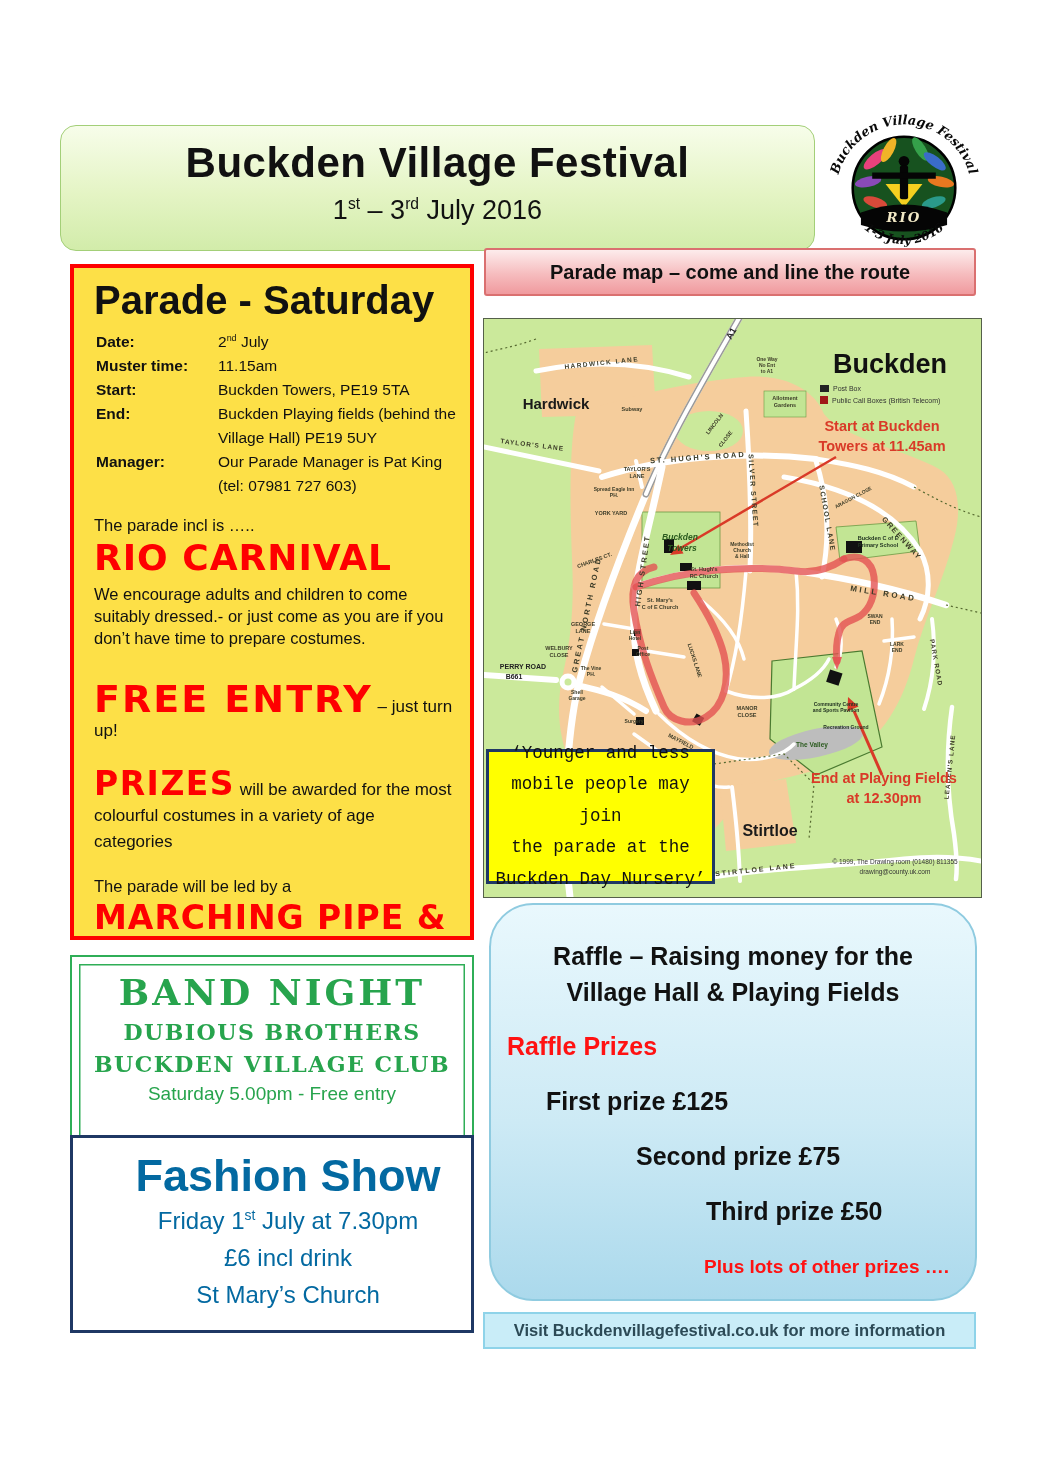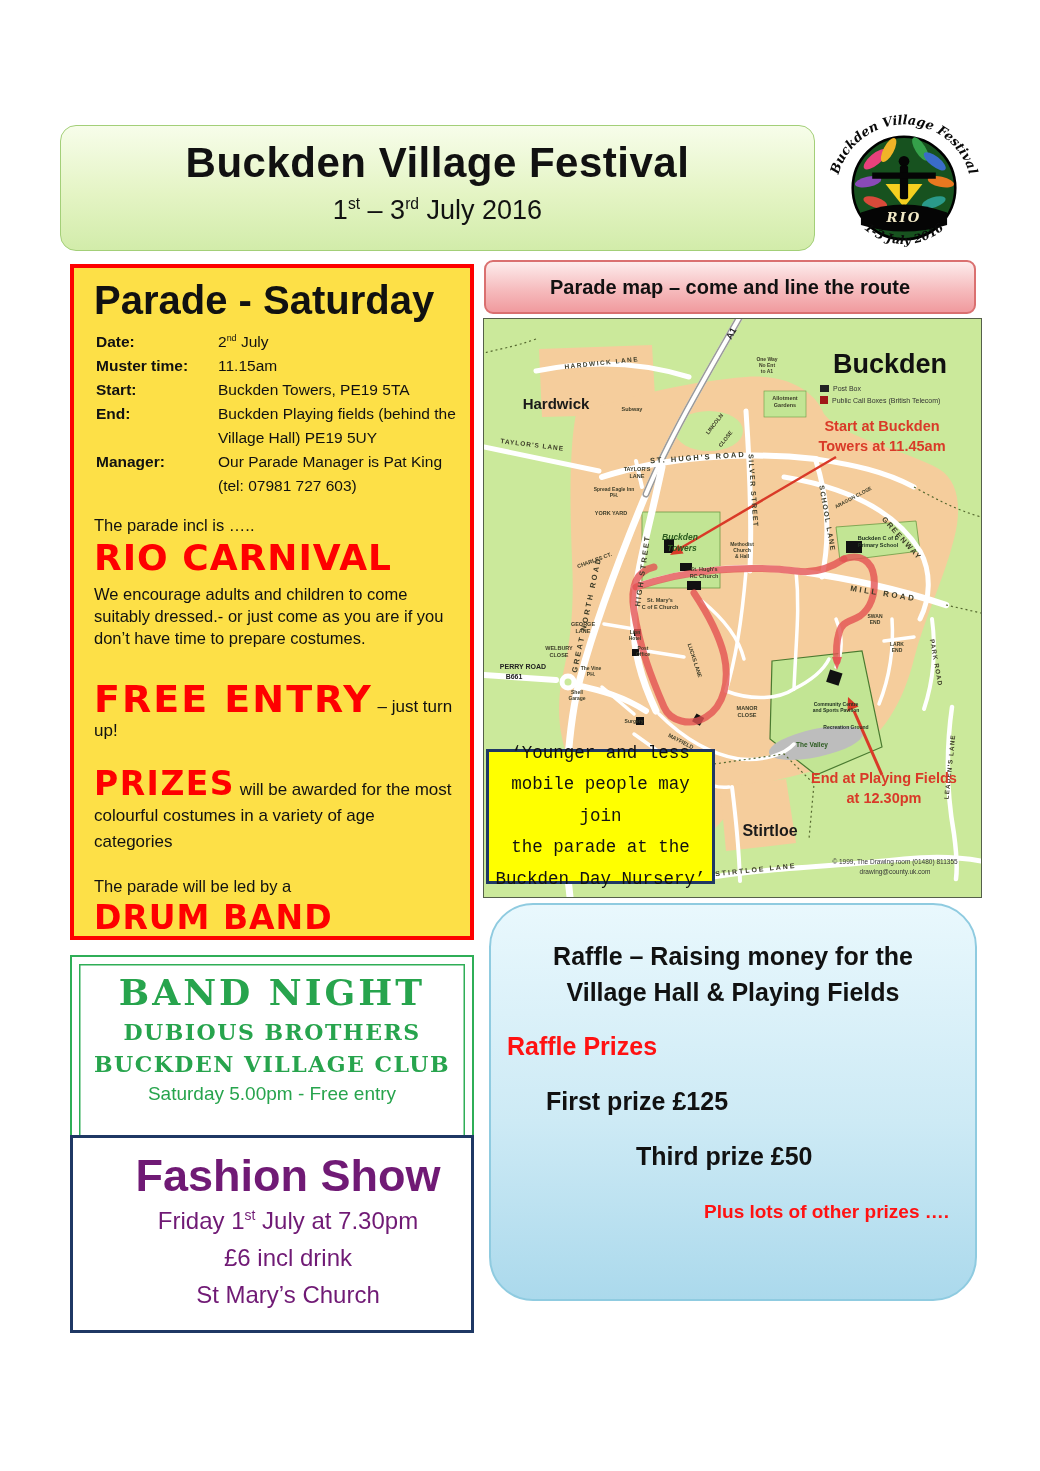--- a/index.html
+++ b/index.html
@@ -43,27 +43,27 @@
     text-align:center;color:#27a44d;}
   .band-title{font-family:"DejaVu Serif",serif;font-weight:700;font-size:36px;
     letter-spacing:3px;margin-top:14px;text-shadow:1px 1px 0 rgba(255,255,255,.6);}
   .band-l1,.band-l2{font-family:"DejaVu Serif",serif;font-weight:700;font-size:22px;
     letter-spacing:1.5px;margin-top:6px;}
   .band-l3{font-size:19px;margin-top:6px;}
 
   
   .fashion-box{position:absolute;left:70px;top:1135px;width:404px;height:198px;
     border:3px solid #1f3864;box-sizing:border-box;background:#fff;
-    text-align:center;color:#701a75;padding-left:32px;}
+    text-align:center;color:#0369a1;padding-left:32px;}
   .fashion-title{font-size:45px;font-weight:700;margin-top:12px;}
   .fashion-line{font-size:24px;line-height:37px;}
 
   
-  .map-banner{position:absolute;left:484px;top:260px;width:492px;height:54px;
-    border:2px solid #da7070;border-radius:9px;box-sizing:border-box;
+  .map-banner{position:absolute;left:484px;top:248px;width:492px;height:48px;
+    border:2px solid #da7070;border-radius:3px;box-sizing:border-box;
     background:linear-gradient(#fdecec 0%,#f6bcbe 55%,#f09a9e 100%);
     display:flex;align-items:center;justify-content:center;
     font-size:20px;font-weight:700;color:#111;}
 
   
   .map-wrap{position:absolute;left:483px;top:318px;width:497px;height:578px;
     border:1px solid #55604a;box-sizing:content-box;background:#cbe99b;}
   .map-note{position:absolute;left:2px;top:430px;width:229px;height:135px;
     background:#ffff00;border:3px solid #1f3864;box-sizing:border-box;
     display:flex;flex-direction:column;align-items:center;justify-content:center;
@@ -167,20 +167,21 @@
     <div class="theme-desc">We encourage adults and children to come suitably dressed.- or just come as you are if you don’t have time to prepare costumes.</div>
     <div class="free-entry-line">
       <span class="bigred">FREE ENTRY</span>
       <span>– just turn up!</span>
     </div>
     <div class="prizes-par">
       <span class="bigred">PRIZES</span>
       <span>will be awarded for the most colourful costumes in a variety of age categories</span>
     </div>
     <div class="led-by">The parade will be led by a</div>
+    <div class="bigred marching">MARCHING PIPE &amp;</div>
     <div class="bigred marching">DRUM BAND</div>
   </div>
 
   <div class="band-box">
     <div class="band-title">BAND NIGHT</div>
     <div class="band-l1">DUBIOUS BROTHERS</div>
     <div class="band-l2">BUCKDEN VILLAGE CLUB</div>
     <div class="band-l3">Saturday 5.00pm  -  Free entry</div>
   </div>
 
@@ -392,19 +393,21 @@
     </div>
   </div>
 
   <div class="raffle-box">
     <div class="raffle-title">
       <span>Raffle – Raising money for the</span><br><span>Village Hall &amp; Playing Fields</span>
     </div>
     <div class="raffle-sub">Raffle Prizes</div>
     <div id="raffle-prizes">
         <div class="prize-line">First prize £125</div>
+        <div class="prize-line">Second prize £75</div>
         <div class="prize-line">Third prize £50</div>
       </div>
     <div class="raffle-footer">Plus lots of other prizes ….</div>
   </div>
 
+  <div class="info-bar">Visit Buckdenvillagefestival.co.uk for more information</div>
 
 </div>
 
 </body></html>

